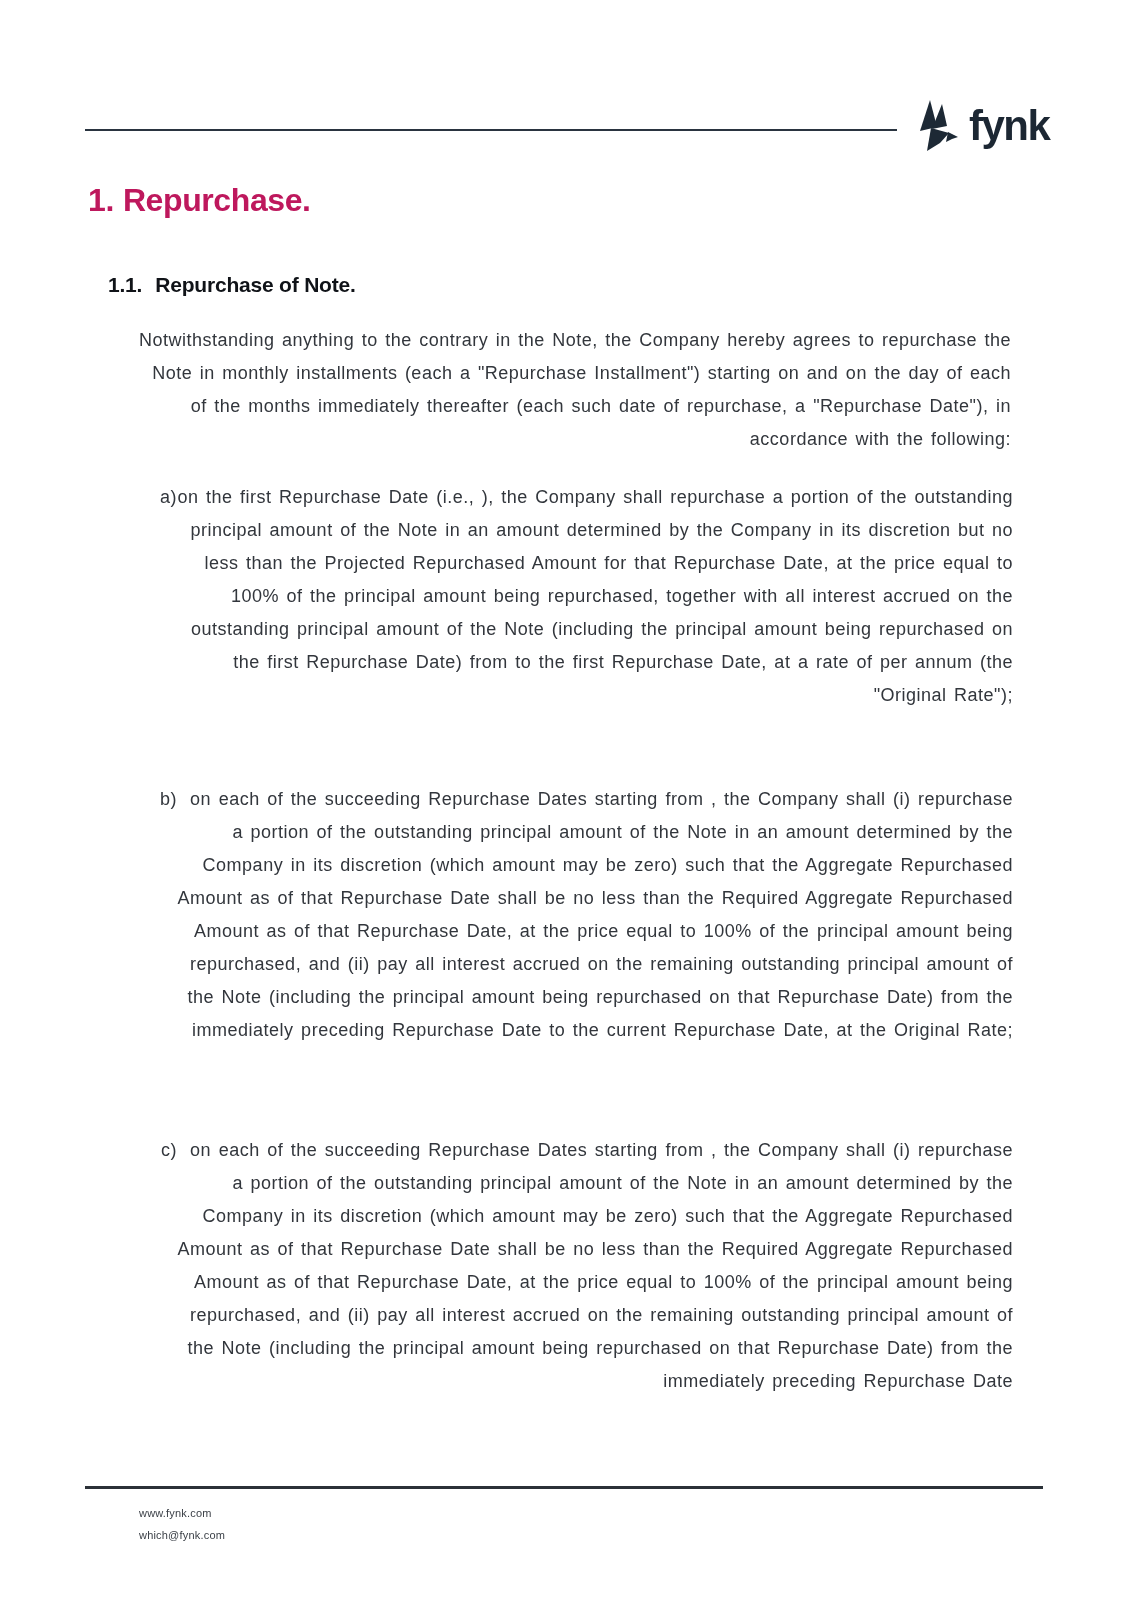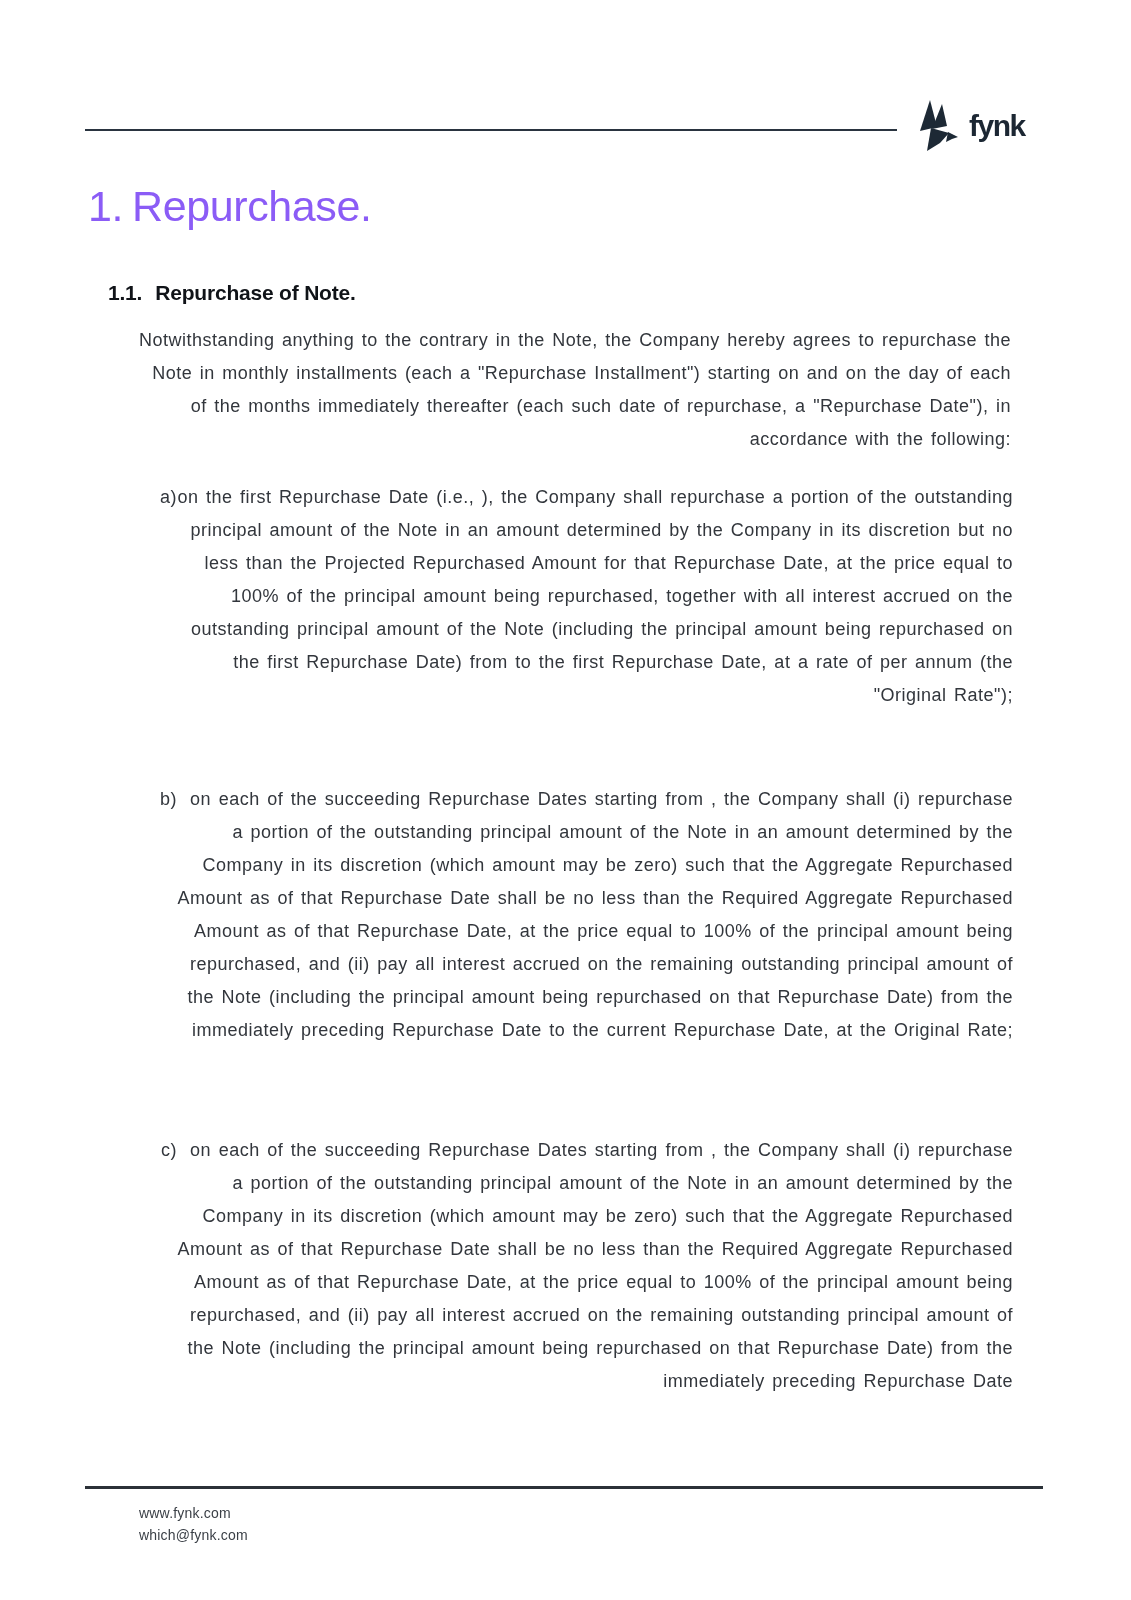--- a/index.html
+++ b/index.html
@@ -22,45 +22,44 @@
   }
   .logo {
     position: absolute;
     left: 918px; top: 100px;
     display: flex;
     align-items: center;
     gap: 11px;
   }
   .logo svg { display: block; }
   .brand {
-    font-size: 30px;
+    font-size: 42px;
     font-weight: 700;
     letter-spacing: -1.5px;
     color: #1c2733;
     line-height: 1;
   }
 
   
   .h1 {
     position: absolute;
     left: 88px; top: 182px;
-    font-size: 43px;
-    font-weight: 400;
-    color: #8b5cf6;
+    font-size: 32px;
+    font-weight: 700;
+    color: #be185d;
     letter-spacing: -0.4px;
   }
   .h1 .num { margin-right: 9px; }
   .h2 {
     position: absolute;
     left: 108px; top: 273px;
     font-size: 21px;
     font-weight: 700;
     color: #101318;
     letter-spacing: -0.2px;
-    margin-top: 8px;
   }
   .h2 .num { margin-right: 13px; }
 
   
   .bodytext {
     font-size: 18px;
     line-height: 33px;
     letter-spacing: 0.5px;
     word-spacing: 2px;
     color: #32363c;
@@ -90,21 +89,21 @@
   
   .footer-rule {
     position: absolute;
     left: 85px; top: 1486px;
     width: 958px; height: 3px;
     background: #2b3138;
   }
   .footer-text {
     position: absolute;
     left: 139px; top: 1502px;
-    font-size: 14px;
+    font-size: 11px;
     line-height: 22px;
     color: #3a3f46;
     letter-spacing: 0.2px;
   }
 </style>
 </head>
 <body>
 
 <div class="page">
 

